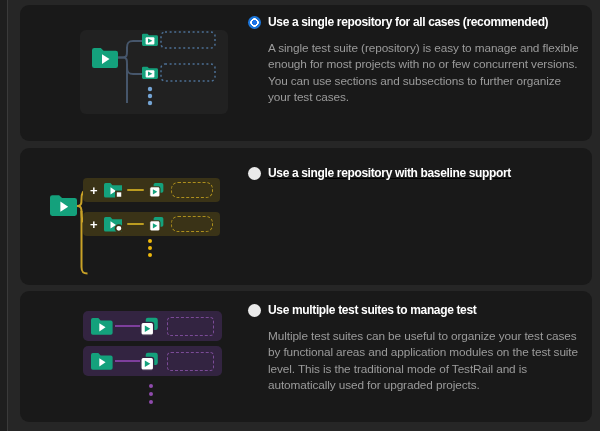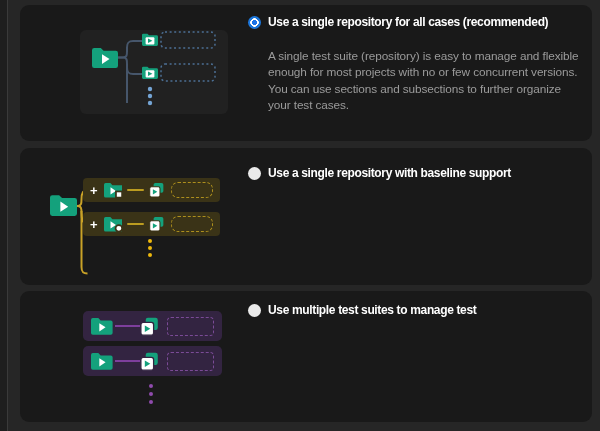--- a/index.html
+++ b/index.html
@@ -15,38 +15,38 @@
   .panel{
     position:absolute;left:20px;width:572px;
     background:#191919;border-radius:9px;overflow:hidden;
   }
   #panel-1{top:5px;height:136px;}
   #panel-2{top:148px;height:137px;}
   #panel-3{top:291px;height:131px;}
 
   .text-col{position:absolute;left:228px;right:10px;}
   #panel-1 .text-col{top:10px;}
-  #panel-2 .text-col{top:18px;}
+  #panel-2 .text-col{top:18px;text-decoration:underline;}
   #panel-3 .text-col{top:12px;}
 
   .option-head{display:flex;align-items:center;gap:7px;cursor:pointer;}
   .radio{
     width:13px;height:13px;border-radius:50%;flex:none;
     background:#eaeaea;
   }
   .radio.selected{
     background:radial-gradient(circle,#1a73e8 0 2.6px,#ffffff 2.7px 4.1px,#1b76db 4.2px 7px);
   }
   .option-title{
     color:#ffffff;font-weight:bold;font-size:12px;letter-spacing:-0.35px;
     white-space:nowrap;
   }
   .option-desc{
     color:#9b9b9b;font-size:11.8px;line-height:16.4px;letter-spacing:-0.1px;
-    margin:19px 0 0 20px;width:312px;
+    margin:11px 0 0 20px;width:312px;
   }
 
   
   .ill-card{
     position:absolute;left:60px;top:25px;width:148px;height:84px;
     background:#212121;border-radius:6px;
   }
 
   
   .ill2-svg{position:absolute;left:0;top:0;}
@@ -218,14 +218,15 @@
       <i></i>
       <i></i>
       <i></i>
     </div>
 
   <div class="text-col">
     <div class="option-head">
       <span class="radio"></span>
       <span class="option-title">Use multiple test suites to manage test</span>
     </div>
+    <div class="option-desc">Multiple test suites can be useful to organize your test cases by functional areas and application modules on the test suite level. This is the traditional mode of TestRail and is automatically used for upgraded projects.</div>
   </div>
 </div>
 
 </body></html>

